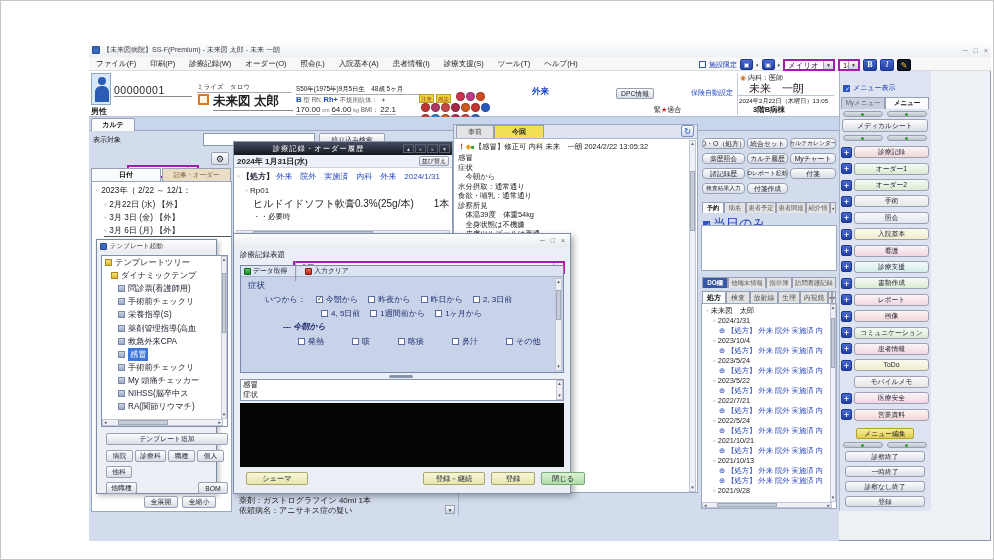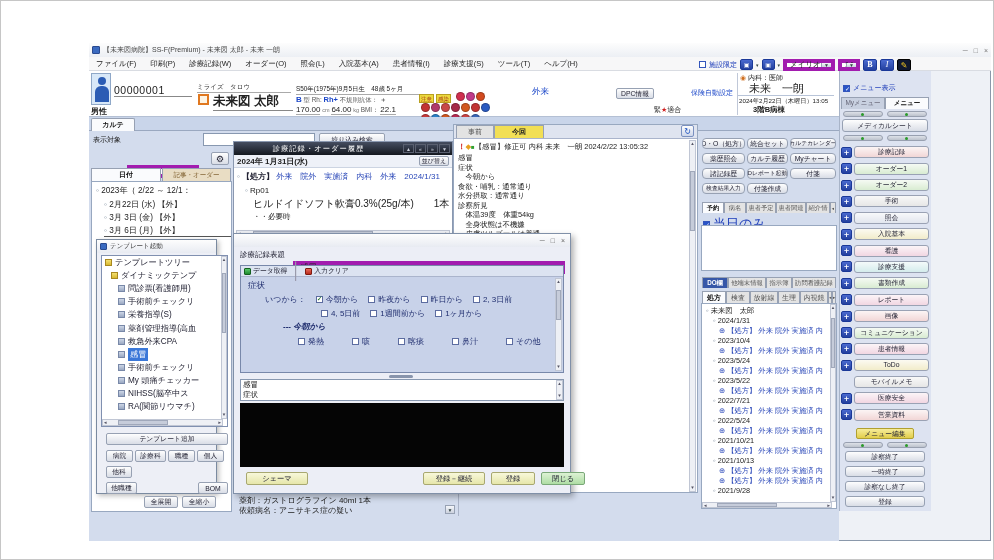--- a/index.html
+++ b/index.html
@@ -12,21 +12,21 @@
   .titlebar{left:88px;top:42px;width:902px;height:14px;background:linear-gradient(#fdfdfd,#eceff4);display:flex;align-items:center;gap:3px;padding:0 3px;font-size:7px;color:#444}
   .winicon{width:8px;height:8px;background:#3a6ac0;border:1px solid #2a4a90;border-radius:1px}
   .winctl{margin-left:auto;display:flex;gap:6px;color:#777;font-size:7px}
   .menubar{left:88px;top:56px;width:902px;height:14px;background:#f7f7f8;border-bottom:1px solid #d9dce2;display:flex;align-items:center;font-size:7.5px}
   .menubar span{padding:0 7px;white-space:nowrap}
   
   .btn{background:linear-gradient(#fefefe,#d9dde6);border:1px solid #97a1b3;border-radius:2px;
     font-size:6.8px;color:#223;display:flex;align-items:center;justify-content:center;white-space:nowrap;overflow:hidden}
   .btn.yellow{background:linear-gradient(#f8f8da,#e6e6aa);border-color:#a8a870}
   .btn.green{background:linear-gradient(#ddf2d4,#aeddA4);border-color:#7aa878}
-  .combo{background:#fff;border:4px solid #a21caf;display:flex;align-items:center;font-size:7.5px;padding-left:3px;position:relative}
+  .combo{background:#fff;border:2px solid #a21caf;display:flex;align-items:flex-start;font-size:7.5px;padding-left:3px;position:relative}
   .combo .dd{position:absolute;right:0;top:0;bottom:0;width:10px;background:linear-gradient(#f4f6fa,#ccd2de);border-left:1px solid #97a1b3;font-size:5px;color:#344;display:flex;align-items:center;justify-content:center}
   .cb{position:relative;width:7px;height:7px;background:#fff;border:1px solid #5c6ca0;display:inline-block;flex:none}
   .cb.checked::after{content:"✓";position:absolute;left:0;top:-2px;font-size:7px;color:#166a26;font-weight:bold}
   .cb.blue{border-color:#3355bb}
   .cb.blue.checked{background:#2a55c8}
   .cb.blue.checked::after{color:#fff;font-size:6px;top:-1px;left:1px}
   .ic{width:9px;height:9px;border-radius:50%;display:inline-block;margin-right:1px;border:1px solid rgba(0,0,0,.25)}
   .badge{display:inline-block;height:9px;padding:0 1px;background:#ecd93e;border:1px solid #b8a020;font-size:5.5px;line-height:8px;color:#a03010;margin-right:2px}
   .sv{background:#eef0f5;border:1px solid #c0c6d4;display:flex;flex-direction:column;justify-content:space-between;align-items:center}
   .sv .sa{font-size:4.5px;color:#556;line-height:6px}
@@ -141,21 +141,21 @@
   </div>
   <div class="a" style="left:455px;top:86px;white-space:nowrap">
     <span class="ic" style="background: rgb(207, 47, 79);"></span><span class="ic" style="background: rgb(192, 58, 138);"></span><span class="ic" style="background: rgb(210, 74, 32);"></span>
   </div>
   <div class="a" style="left:420px;top:97px;white-space:nowrap">
     <span class="ic" style="background: rgb(194, 51, 51);"></span><span class="ic" style="background: rgb(176, 58, 106);"></span><span class="ic" style="background: rgb(200, 72, 72);"></span><span class="ic" style="background: rgb(166, 42, 72);"></span><span class="ic" style="background: rgb(210, 87, 31);"></span><span class="ic" style="background: rgb(194, 51, 51);"></span><span class="ic" style="background: rgb(42, 90, 192);"></span>
   </div>
   <div class="a" style="left:420px;top:108px;white-space:nowrap">
     <span class="ic" style="background: rgb(200, 58, 58);"></span><span class="ic" style="background: rgb(42, 128, 200);"></span><span class="ic" style="background: rgb(210, 87, 31);"></span><span class="ic" style="background: rgb(184, 42, 82);"></span><span class="ic" style="background: rgb(204, 68, 68);"></span><span class="ic" style="background: rgb(58, 102, 184);"></span>
   </div>
-  <div class="a" style="left:531px;top:85px;font-size:8.5px;font-weight:normal;color:#1a46c8">外来</div>
+  <div class="a" style="left:531px;top:85px;font-size:8.5px;font-weight:bold;color:#1a46c8">外来</div>
   <div class="a btn" style="left:615px;top:87px;width:38px;height:11px">DPC情報</div>
   <div class="a" style="left:690px;top:87px;font-size:7px;color:#1a46c8">保険自動設定</div>
   <div class="a" style="left:653px;top:104px;font-size:7px">緊<span style="color:#d02020">★</span>適合</div>
   <div class="a" style="left:736px;top:72px;width:1px;height:42px;background:#c0c8d8"></div>
   <div class="a" style="left:739px;top:72px;font-size:7px;white-space:nowrap"><span style="color:#d07020">◉</span> <span>内科：医師</span></div>
   <div class="a" style="left:748px;top:80px;font-size:11px;font-weight:normal;white-space:nowrap">未来　一朗</div>
   <div class="a" style="left:737px;top:94px;width:96px;height:1px;background:#b8c4d8"></div>
   <div class="a" style="left:738px;top:96px;font-size:6.2px;white-space:nowrap">2024年2月22日（木曜日）13:05</div>
   <div class="a" style="left:752px;top:104px;font-size:7.5px;font-weight:bold">3階B病棟</div>
 
@@ -221,22 +221,22 @@
       <span class="tab" style="width:50px;height:13px;background:#f2df55;color:#222;font-weight:bold">今回</span>
       <span style="margin-left:auto;margin-right:3px;margin-bottom:1px;width:13px;height:12px;background:linear-gradient(#fdfdfd,#cdd6ea);border:1px solid #7a90c0;border-radius:2px;color:#1a50c0;font-size:8px;text-align:center;line-height:11px">↻</span>
     </div>
     <div style="padding:3px 4px 0 4px">
       <div style="font-size:7.4px;height:11px;white-space:nowrap">
         <span style="color:#d02020;font-weight:bold">！</span><span style="color:#e8a020">◆</span><span style="color:#30a030;font-size:6px">■</span><span>【感冒】修正可 内科 未来　一朗 2024/2/22 13:05:32</span>
       </div>
       <div class="nline">感冒</div>
         <div class="nline">症状</div>
         <div class="nline">　今朝から</div>
+        <div class="nline">水分摂取：通常通り</div>
         <div class="nline">食欲・哺乳：通常通り</div>
-        <div class="nline">水分摂取：通常通り</div>
         <div class="nline">診察所見</div>
         <div class="nline">　体温39度　体重54kg</div>
         <div class="nline">　全身状態は不機嫌</div>
         <div class="nline">　皮膚ツルゴールは普通</div>
     </div>
     <div class="a sv" style="right:1px;top:15px;width:7px;height:352px">
       <span class="sa">▲</span>
       <span class="sth" style="height:60px;margin-bottom:230px"></span>
       <span class="sa">▼</span>
     </div>

